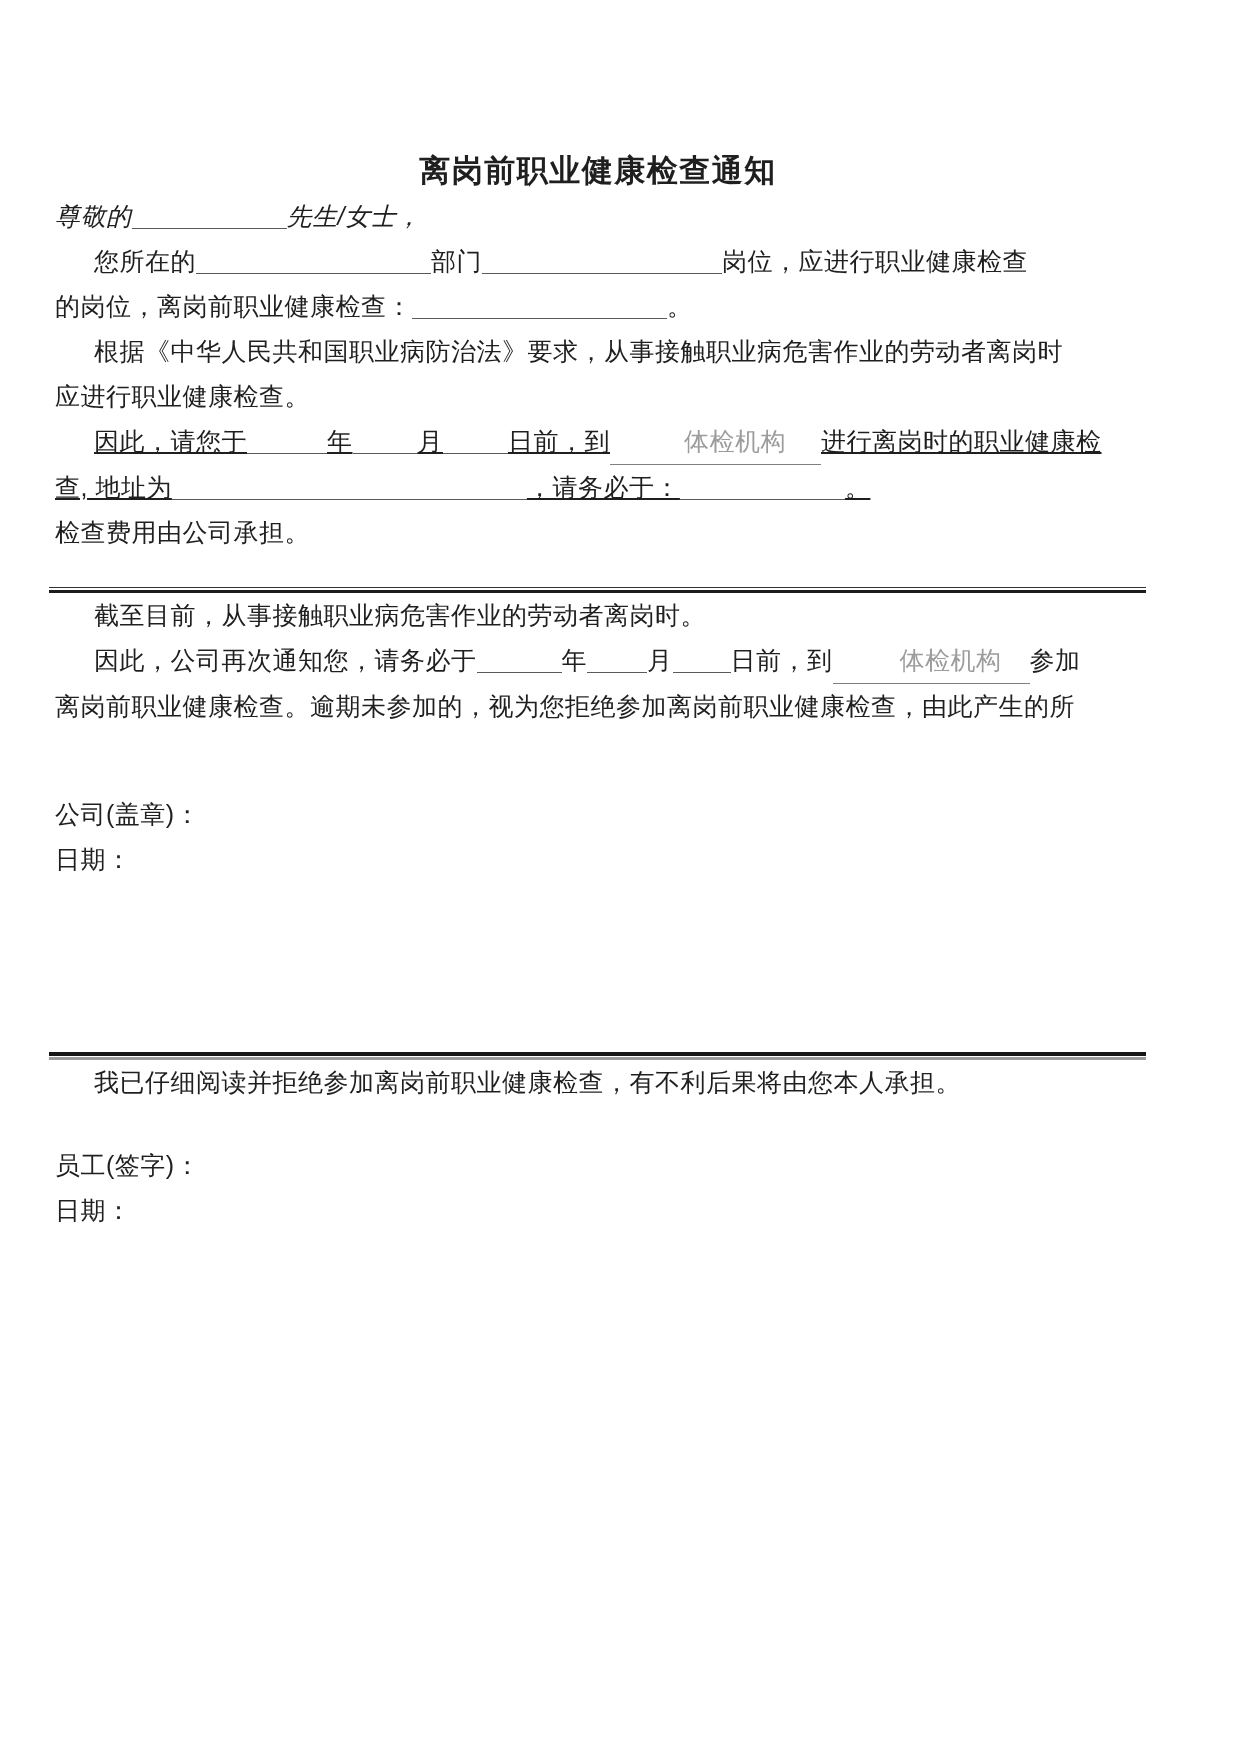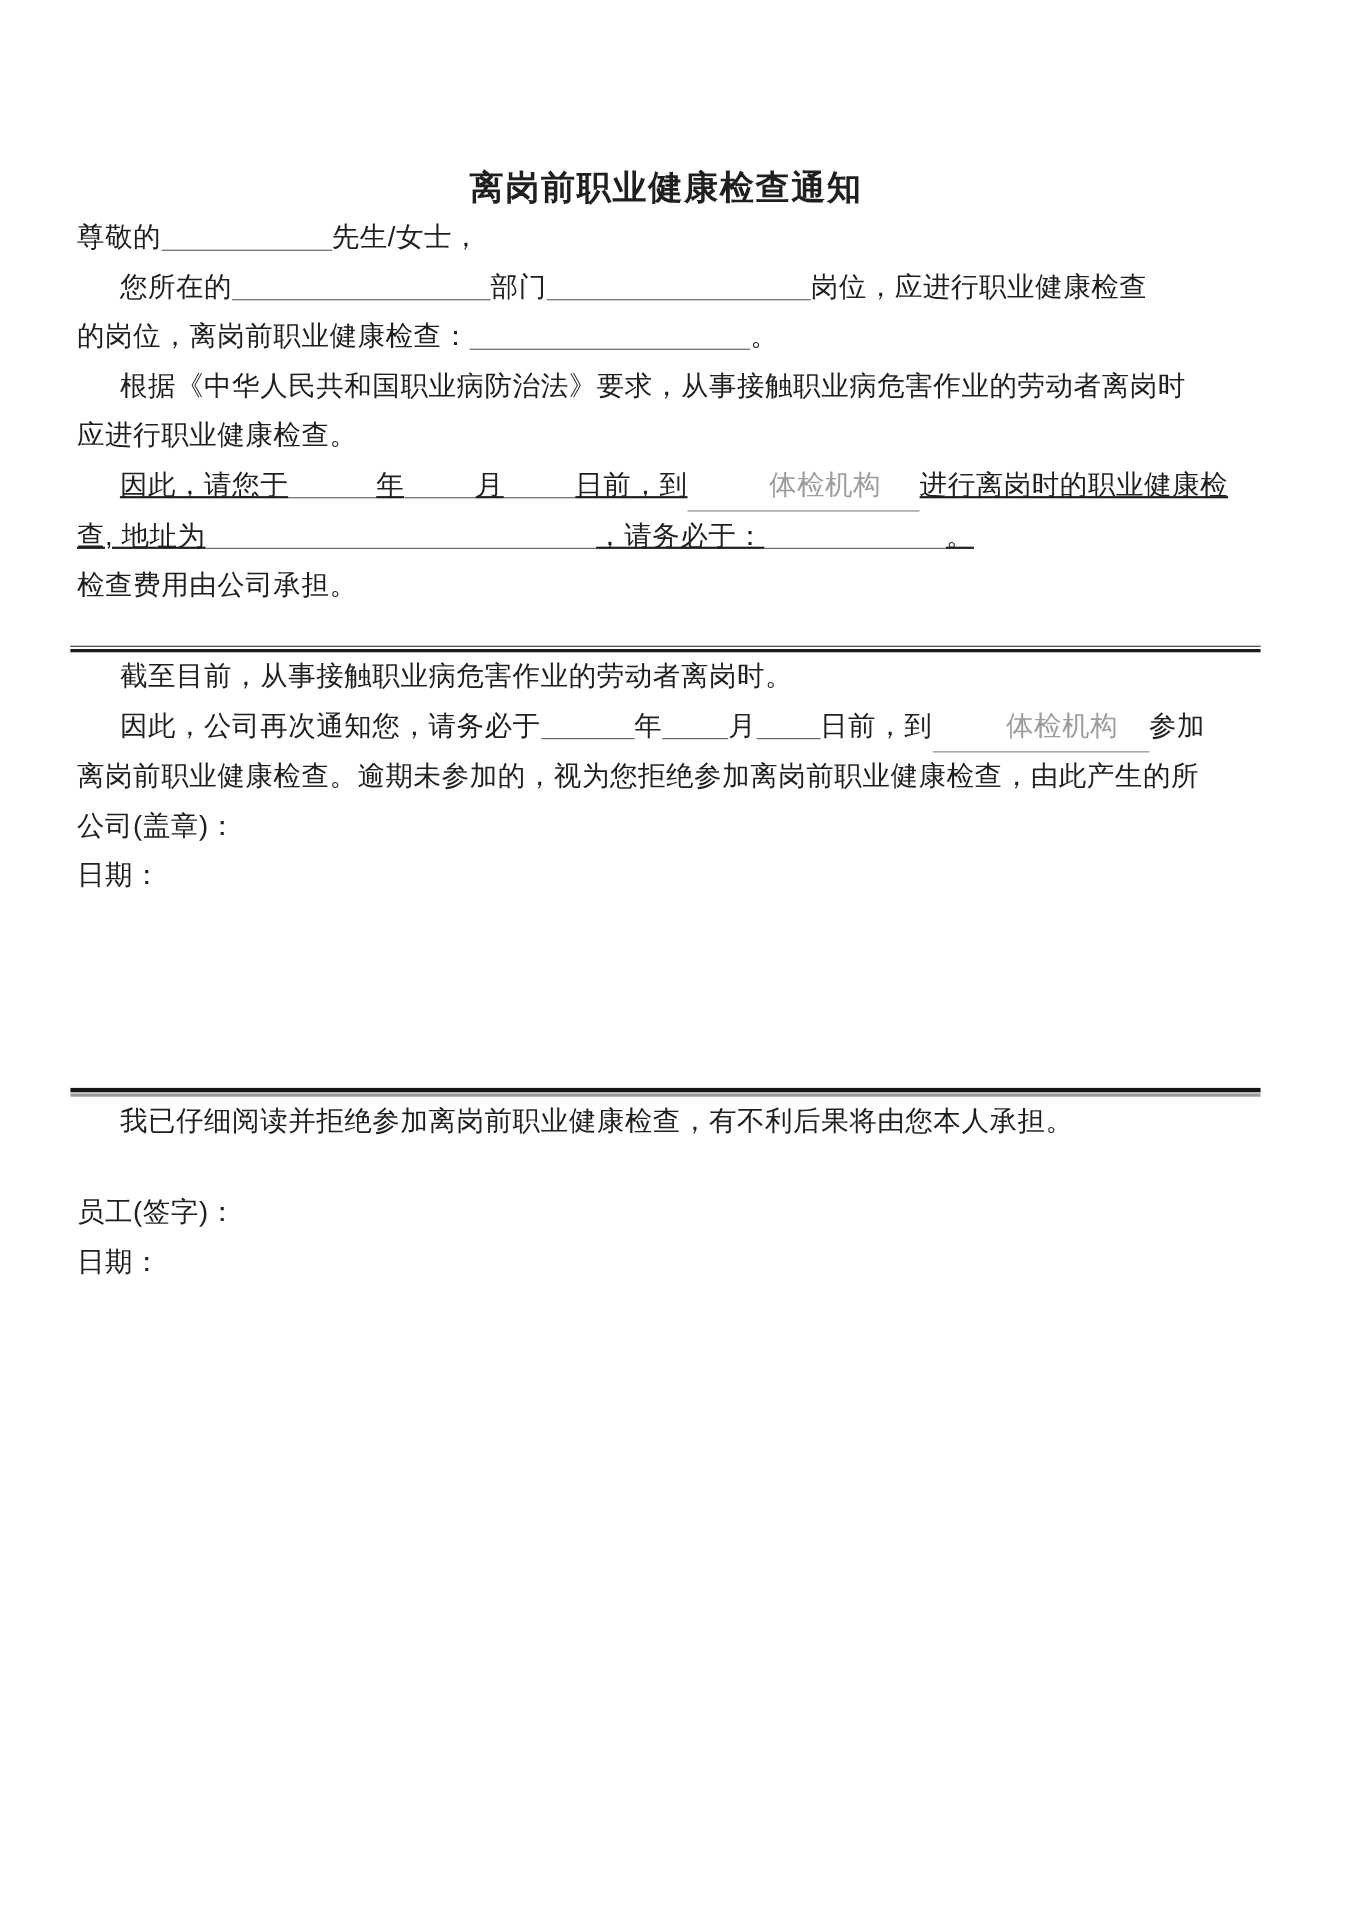--- a/index.html
+++ b/index.html
@@ -1,45 +1,45 @@
 <!DOCTYPE html>
 <html><head>
 <meta charset="utf-8">
 <style>
   html,body { margin:0; padding:0; background:#ffffff; }
   .page {
     position:relative;
     width:1241px; height:1754px;
     box-sizing:border-box;
     background:#ffffff;
-    padding:148px 100px 0 70px;
+    padding:148px 100px 0 55px;
     overflow:hidden;
     font-family:"Liberation Sans","DejaVu Sans",sans-serif;
     font-size:25px;
     letter-spacing:0.5px;
     line-height:45px;
     color:#1f1f1f;
   }
   .title {
     margin:0;
     font-size:31px;
     font-weight:bold;
     text-align:center;
     line-height:46px;
     letter-spacing:1.5px;
   }
   p.para, p.line, p.sign-line { margin:0; text-align:left; }
   .indent { text-indent:39px; }
 
-  .salutation { margin-top:40px; }
+  .salutation { margin-top:40px;font-style:italic; }
   .mt-p1   { margin-top:33px; }
   .mt12    { margin-top:12px;text-decoration:underline; }
   .mt10    { margin-top:10px; }
   .mt-s2   { margin-top:88px; }
-  .mt-company { }
+  .mt-company { margin-top:63px; }
   .mt-ack  { margin-top:67px; }
   .mt-emp  { margin-top:38px; }
 
   .blank {
     display:inline-block;
     height:30px;
     vertical-align:-4px;
     border-bottom:1.6px solid #5a5a5a;
   }
   .w80{width:80px} .w65{width:65px} .w60{width:60px} .w58{width:58px}

